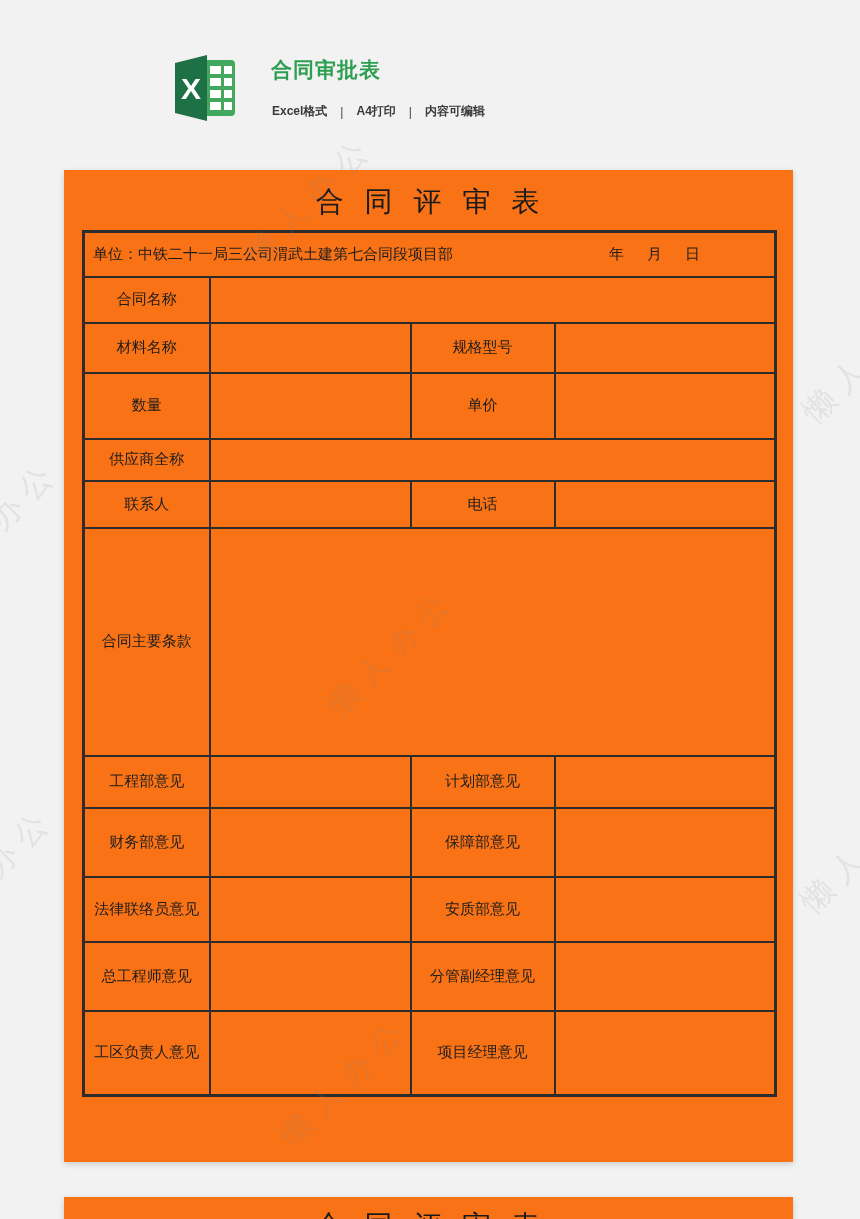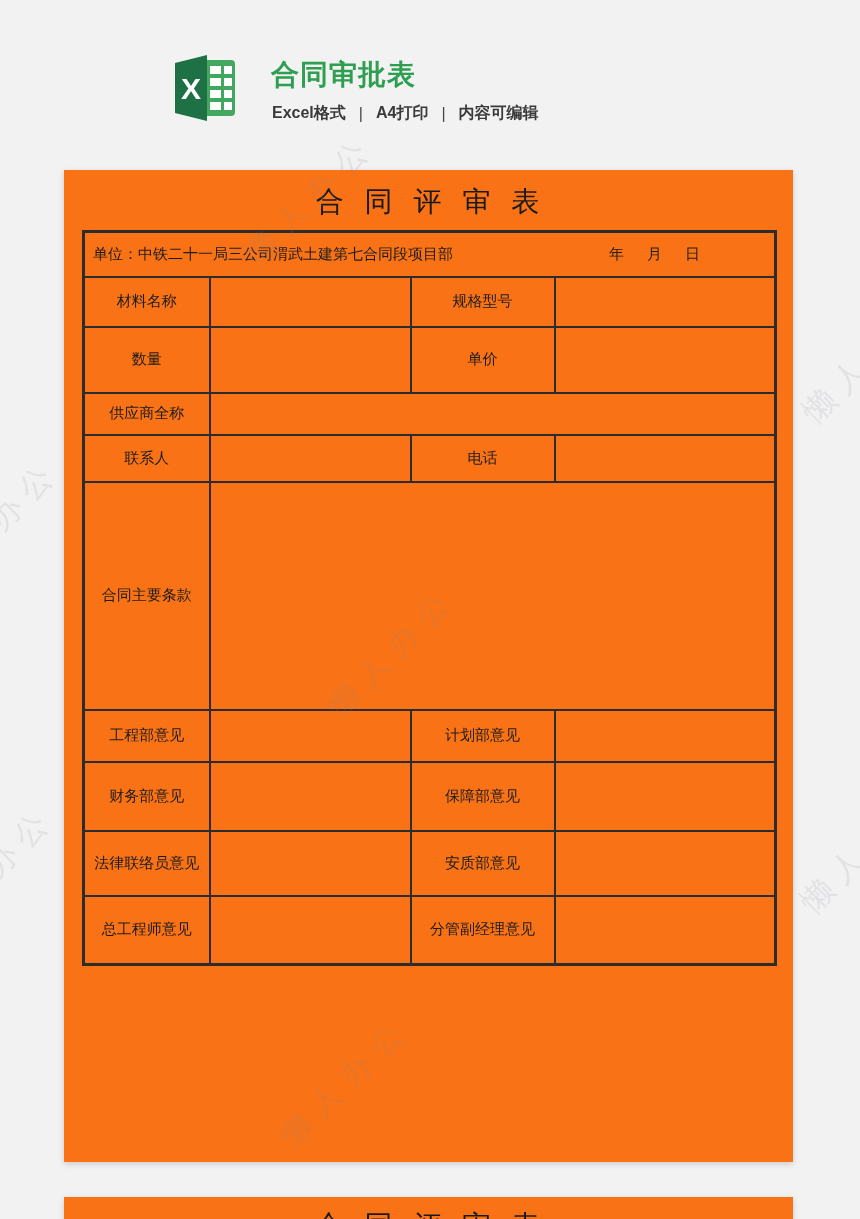--- a/index.html
+++ b/index.html
@@ -16,28 +16,28 @@
     --icon-light: #43a85f;
     --border-col: #2c2c2c;
   }
 
   
   .site-header { position: absolute; left: 0; top: 0; width: 860px; height: 150px; }
   .excel-icon { position: absolute; left: 171px; top: 54px; width: 66px; height: 68px; }
   .doc-title {
     position: absolute; left: 271px; top: 56px;
     font-family: "Liberation Sans", sans-serif;
-    font-size: 28px; font-weight: bold;
+    font-size: 21px; font-weight: bold;
     color: var(--title-green);
     letter-spacing: 1px;
   }
   .doc-subtitle {
     position: absolute; left: 272px; top: 103px;
     font-family: "Liberation Sans", sans-serif;
-    font-size: 16px; font-weight: bold; color: #3a3a3a;
+    font-size: 12px; font-weight: bold; color: #3a3a3a;
     display: flex; align-items: center;
   }
   .doc-subtitle .sep { margin: 0 13px; font-weight: 400; color: #444; }
 
   
   .wm {
     position: absolute;
     font-size: 32px; letter-spacing: 10px;
     color: #85858f; opacity: 0.14;
     transform: translate(-50%,-50%) rotate(-45deg);
@@ -134,20 +134,24 @@
     <tbody>
         <tr style="height:45px">
       <td colspan="4">
         <div class="unit-wrap">
           <span>单位：中铁二十一局三公司渭武土建第七合同段项目部</span>
           <span class="date-text">年　月　日</span>
         </div>
       </td>
     </tr>
 
+    <tr style="height:46px">
+      <td class="lbl">合同名称</td>
+      <td colspan="3"></td>
+    </tr>
 
     <tr style="height:50px">
       <td class="lbl">材料名称</td>
       <td></td>
       <td class="lbl">规格型号</td>
       <td></td>
     </tr>
 
     <tr style="height:66px">
       <td class="lbl">数量</td>
@@ -195,19 +199,25 @@
       <td></td>
     </tr>
 
     <tr style="height:69px">
       <td class="lbl">总工程师意见</td>
       <td></td>
       <td class="lbl">分管副经理意见</td>
       <td></td>
     </tr>
 
+    <tr style="height:85px">
+      <td class="lbl">工区负责人意见</td>
+      <td></td>
+      <td class="lbl">项目经理意见</td>
+      <td></td>
+    </tr>
   </tbody>
     </table>
 </div>
 
 <div class="page page-2">
   <div class="form-title">合 同 评 审 表</div>
 </div>
 
 </body></html>

